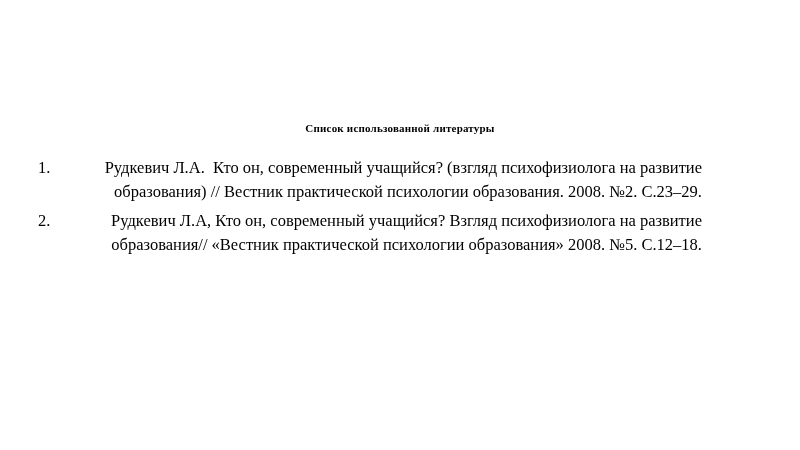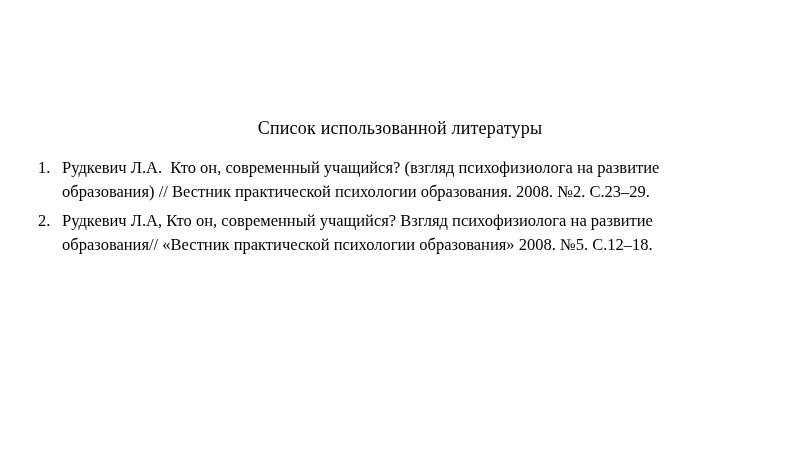--- a/index.html
+++ b/index.html
@@ -18,22 +18,22 @@
     background: #ffffff;
     color: #000000;
     font-family: "Liberation Serif", "DejaVu Serif", serif;
   }
   .slide-title {
     position: absolute;
     top: 116px;
     left: 0;
     width: 100%;
     text-align: center;
-    font-weight: normal;
-    font-size: 18px;
+    font-weight: bold;
+    font-size: 11px;
     line-height: 24px;
     letter-spacing: 0.2px;
   }
   .reference-list {
     position: absolute;
     top: 156px;
     left: 38px;
     width: 664px;
   }
   .reference-item {
@@ -43,20 +43,21 @@
     line-height: 24px;
     margin-bottom: 5px;
   }
   .reference-number {
     width: 24px;
     flex-shrink: 0;
   }
   .reference-text {
     flex: 1;
     white-space: pre-wrap;
+    text-align: right;
   }
 </style>
 </head>
 <body>
 
 <div class="slide">
   <div class="slide-title">Список использованной литературы</div>
 
   <div class="reference-list">
     <div class="reference-item">

